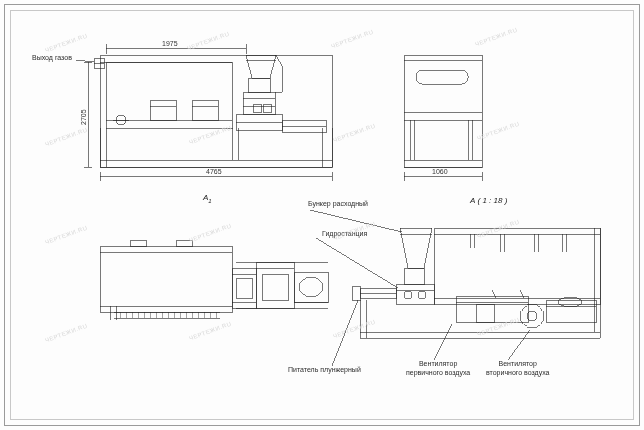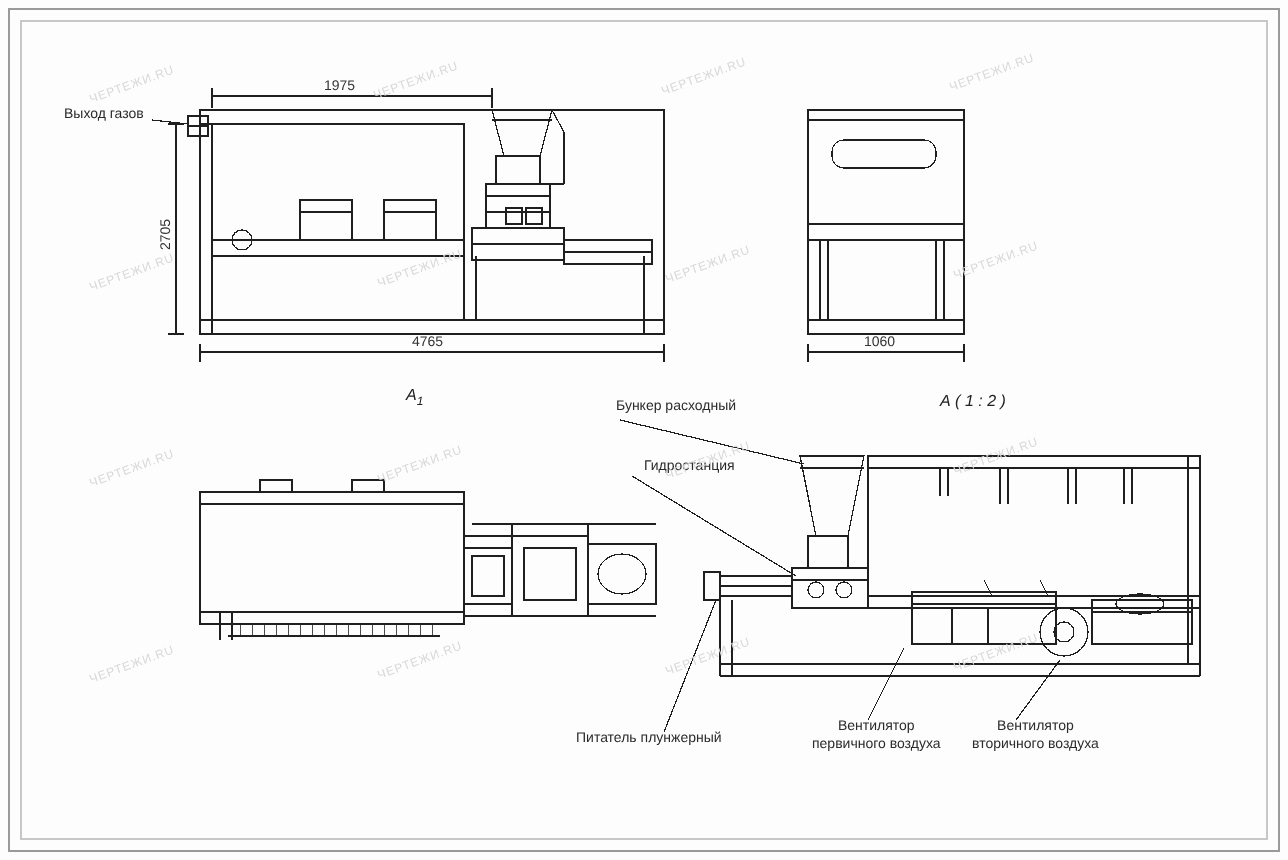--- a/index.html
+++ b/index.html
@@ -256,21 +256,21 @@
   <div class="dim" style="left:206px; top:168px;">4765</div>
   <div class="dim vert" style="left:80px; top:125px;">2705</div>
   <div class="dim" style="left:432px; top:168px;">1060</div>
 
   <div class="lbl" style="left:32px; top:54px;">Выход газов</div>
 
   <div class="viewname" style="left:203px; top:193px;">
     <span>A</span><sub style="font-size:6px;">1</sub>
   </div>
 
-  <div class="viewname" style="left:470px; top:196px;">А ( 1 : 2 )</div>
+  <div class="viewname" style="left:470px; top:196px;">А ( 1 : 18 )</div>
 
   <div class="lbl" style="left:308px; top:200px;">Бункер расходный</div>
   <div class="lbl" style="left:322px; top:230px;">Гидростанция</div>
   <div class="lbl" style="left:288px; top:366px;">Питатель плунжерный</div>
   <div class="lbl cen" style="left:406px; top:360px; white-space:pre;"><span>Вентилятор
 первичного воздуха</span></div>
   <div class="lbl cen" style="left:486px; top:360px; white-space:pre;"><span>Вентилятор
 вторичного воздуха</span></div>
 
   <div class="wm" style="left:44px; top:40px;">ЧЕРТЕЖИ.RU</div>

